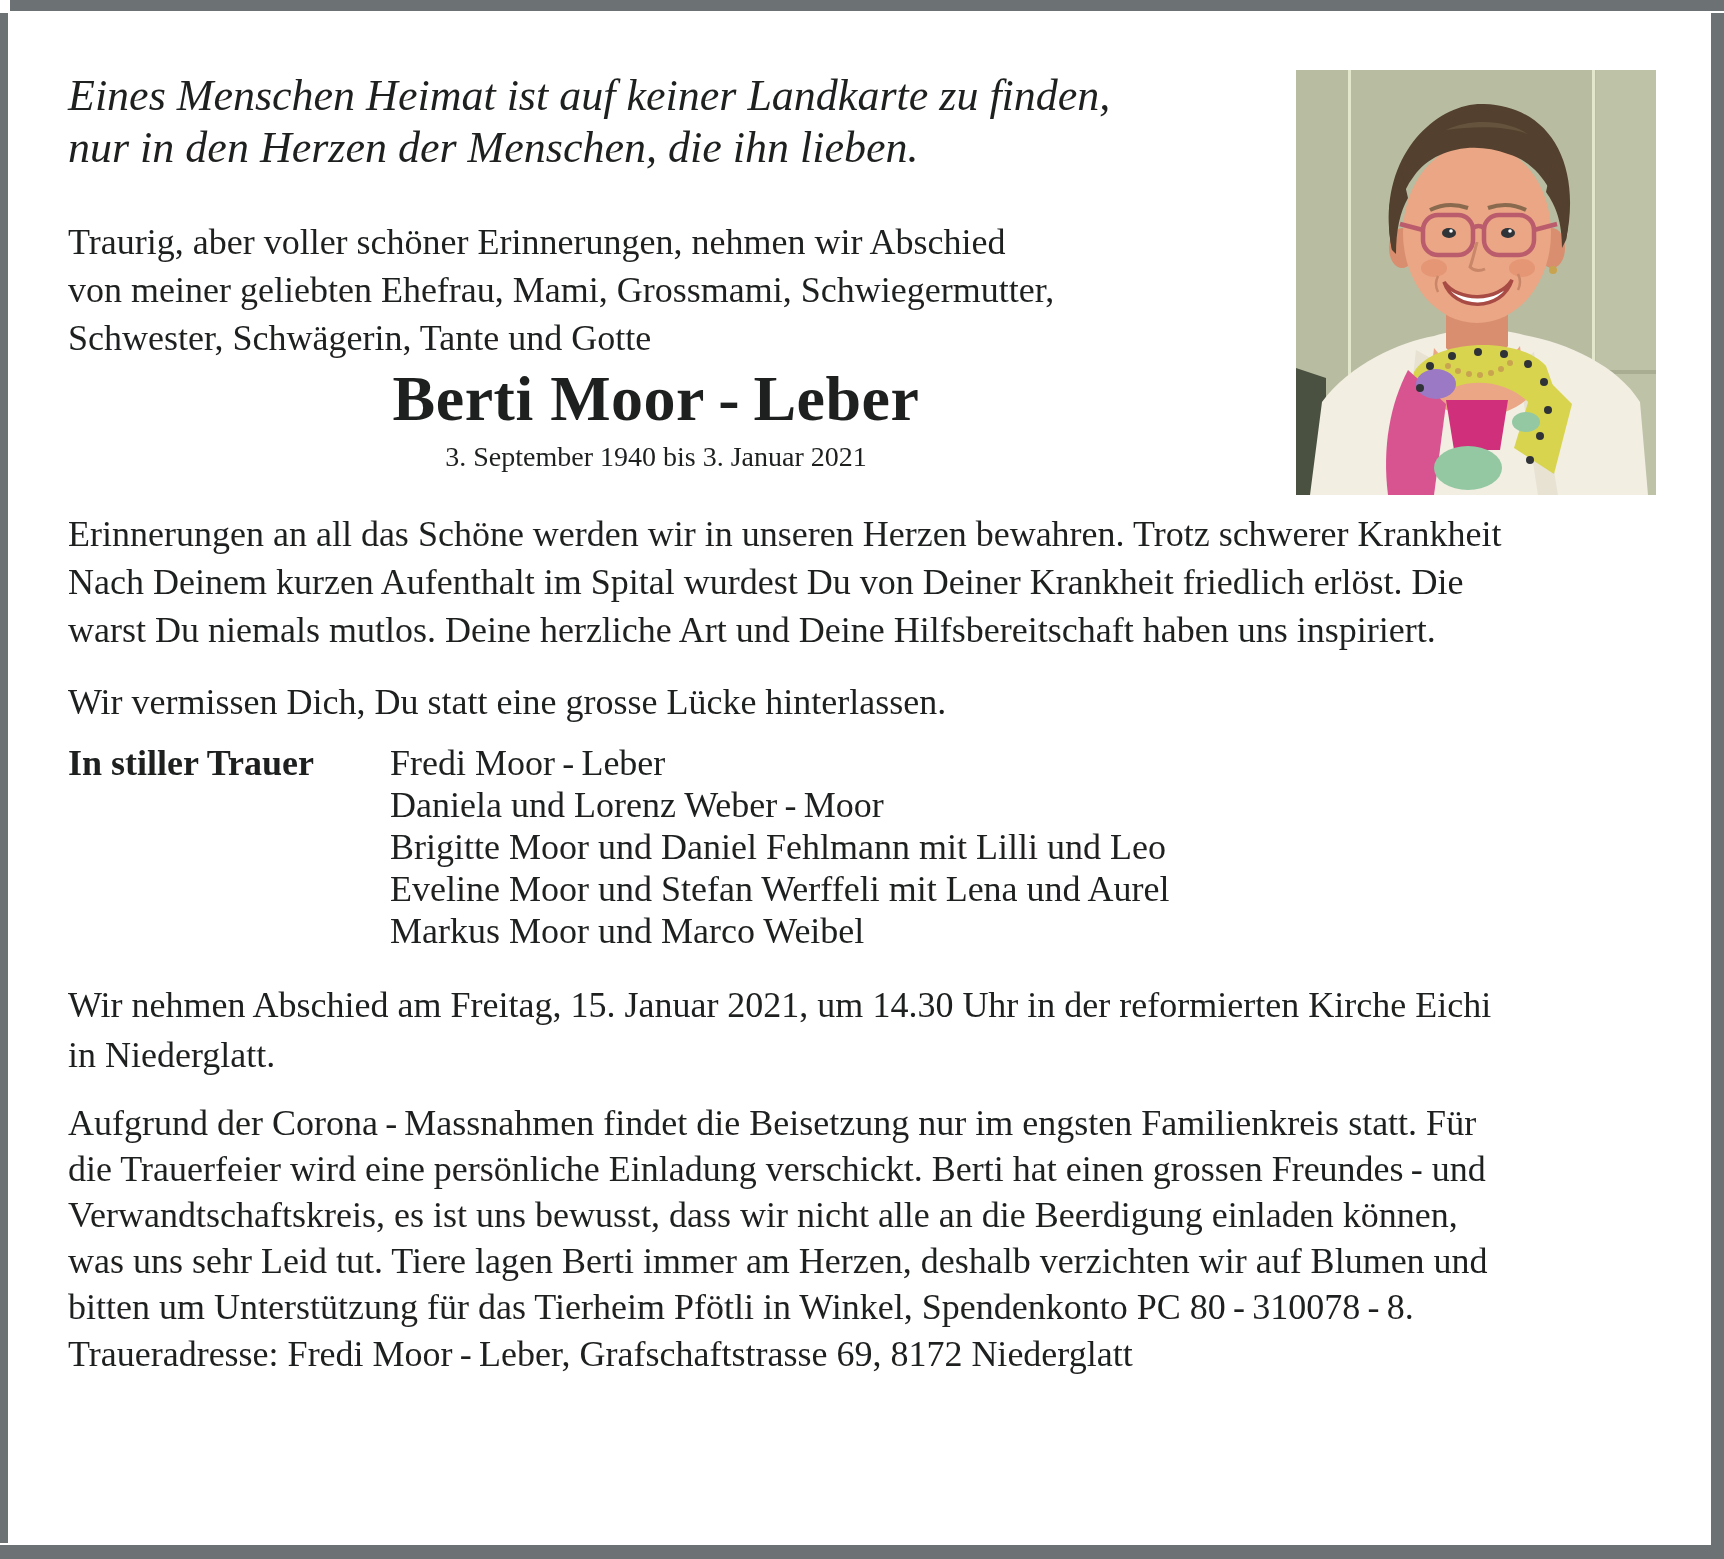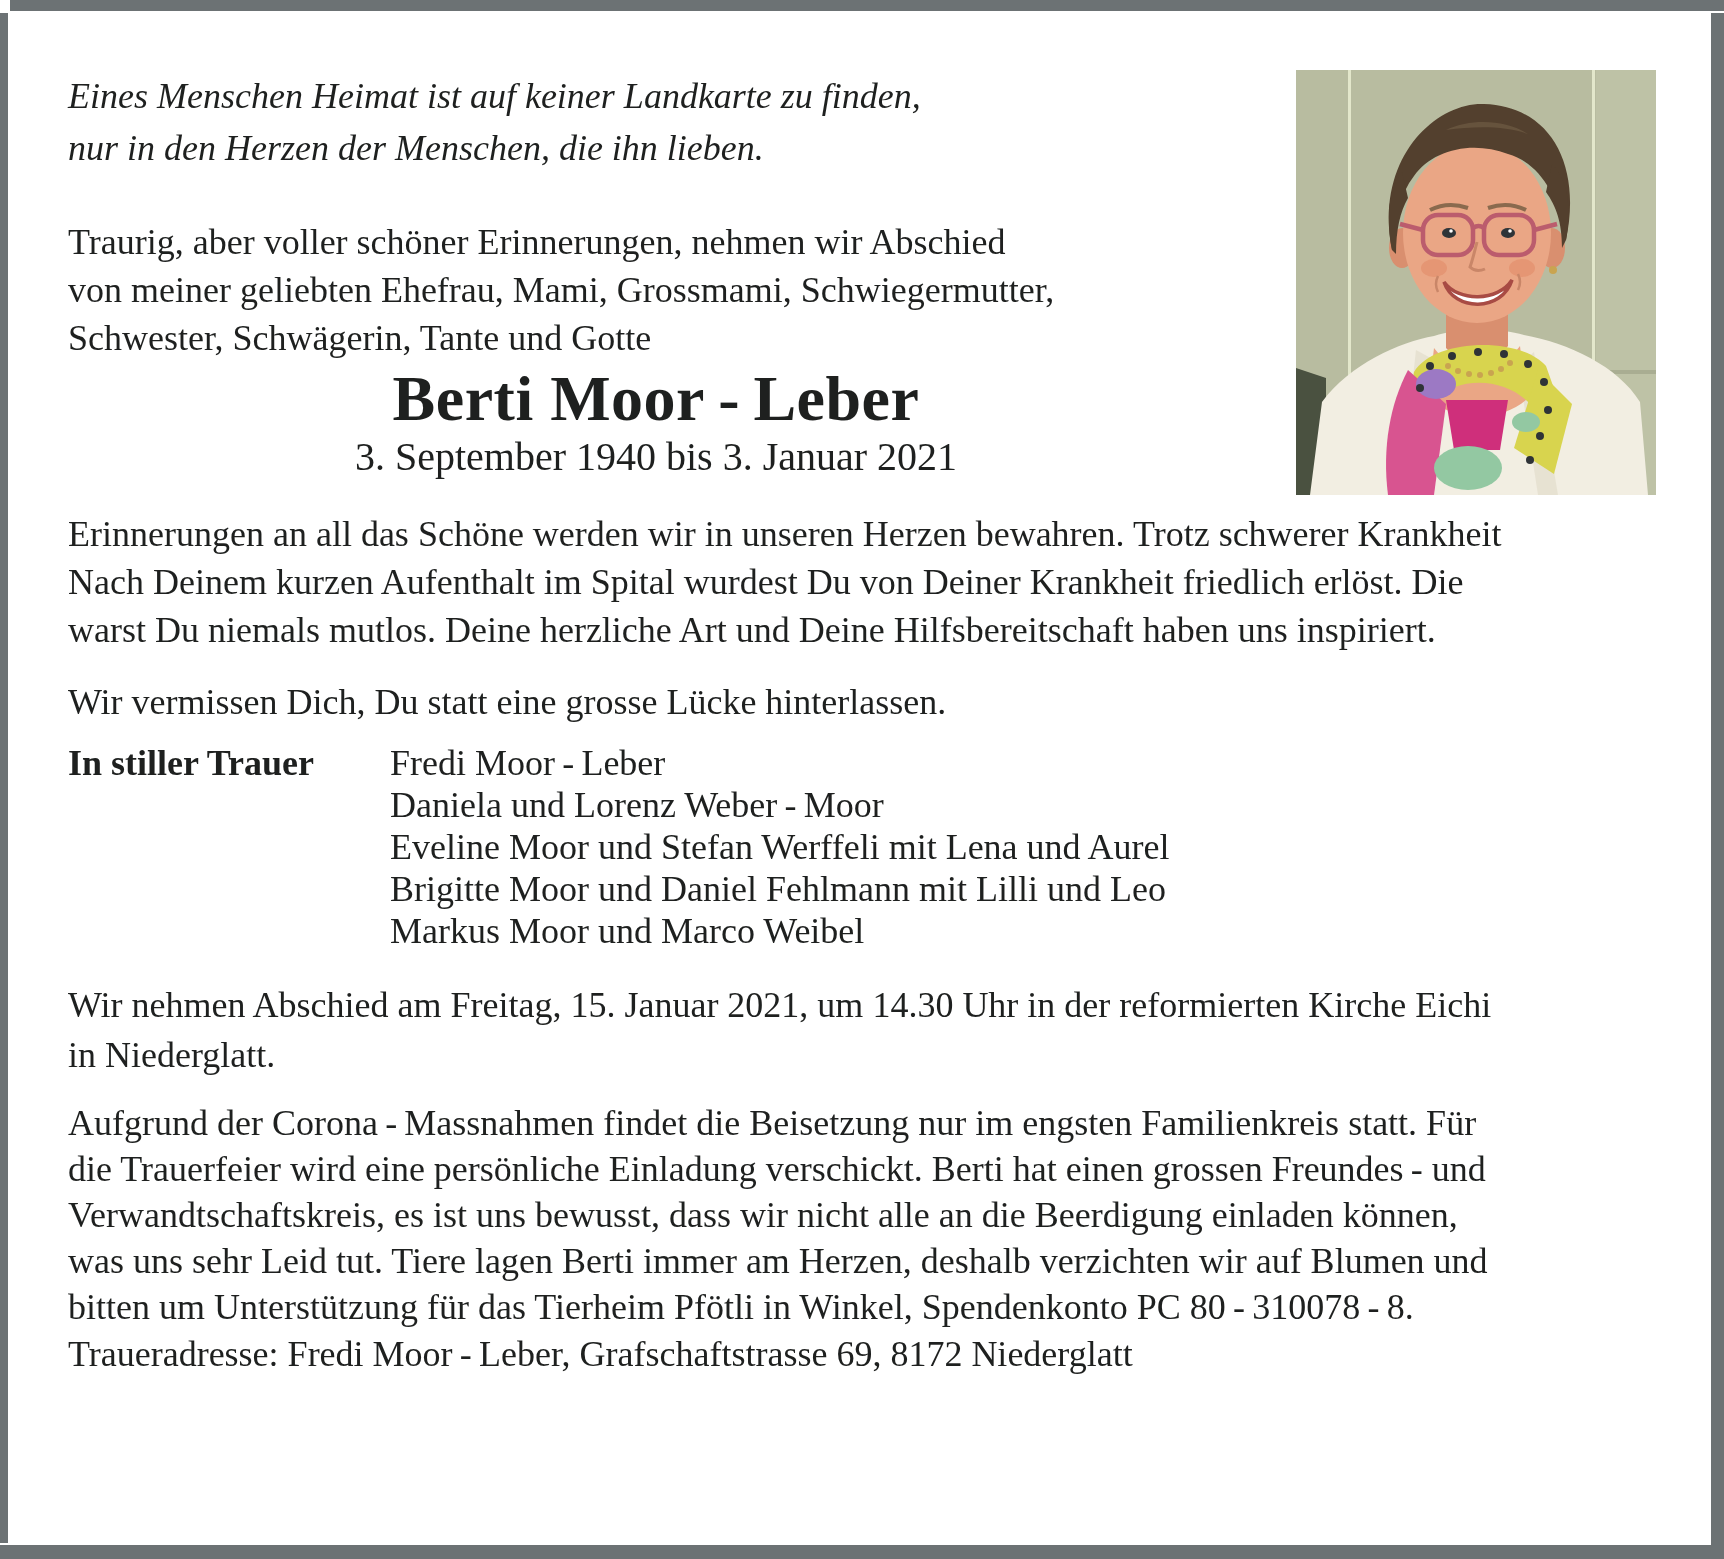--- a/index.html
+++ b/index.html
@@ -14,26 +14,26 @@
   
   .bar{position:absolute;background:#6c7274;}
   .bar-top{left:10px;right:0;top:0;height:11px;}
   .bar-left{left:0;top:13px;width:8px;bottom:16px;}
   .bar-right{right:0;top:13px;width:13px;bottom:0;}
   .bar-bottom{left:0;right:0;bottom:0;height:14px;}
 
   .content{position:absolute;left:68px;top:0;width:1590px;}
   .line{white-space:nowrap;}
 
-  .quote{margin-top:70px;font-style:italic;font-size:36px;line-height:52px;font-family:Liberation Serif, serif;}
+  .quote{margin-top:70px;font-style:italic;font-size:44px;line-height:52px;font-family:Liberation Serif, serif;}
   .intro{margin-top:44px;font-size:36px;line-height:48px;}
 
   .head{width:1176px;text-align:center;}
   .title{margin-top:2px;font-size:64px;line-height:70px;font-weight:bold;letter-spacing:.5px;}
-  .dates{font-size:40px;line-height:46px;}
+  .dates{font-size:28px;line-height:46px;}
 
   .para{font-size:36px;line-height:48px;}
   .p-farewell{margin-top:30px;}
   .p-missing{margin-top:24px;line-height:48px;}
 
   .mourn{display:flex;margin-top:16px;font-size:36px;}
   .mourn-label{flex:0 0 322px;font-weight:bold;line-height:42px;}
   .mourn-names{line-height:42px;}
 
   .p-service{margin-top:28px;line-height:50px;}
@@ -79,22 +79,22 @@
       <div class="line">warst Du niemals mutlos. Deine herzliche Art und Deine Hilfsbereitschaft haben uns inspiriert.</div>
     </div>
 
     <div class="para p-missing">Wir vermissen Dich, Du statt eine grosse Lücke hinterlassen.</div>
 
     <div class="mourn">
       <div class="mourn-label">In stiller Trauer</div>
       <div class="mourn-names">
         <div class="line">Fredi Moor - Leber</div>
         <div class="line">Daniela und Lorenz Weber - Moor</div>
+        <div class="line">Brigitte Moor und Daniel Fehlmann mit Lilli und Leo</div>
         <div class="line">Eveline Moor und Stefan Werffeli mit Lena und Aurel</div>
-        <div class="line">Brigitte Moor und Daniel Fehlmann mit Lilli und Leo</div>
         <div class="line">Markus Moor und Marco Weibel</div>
       </div>
     </div>
 
     <div class="para p-service">
       <div class="line">Wir nehmen Abschied am Freitag, 15. Januar 2021, um 14.30 Uhr in der reformierten Kirche Eichi</div>
       <div class="line">in Niederglatt.</div>
     </div>
 
     <div class="para p-corona">

